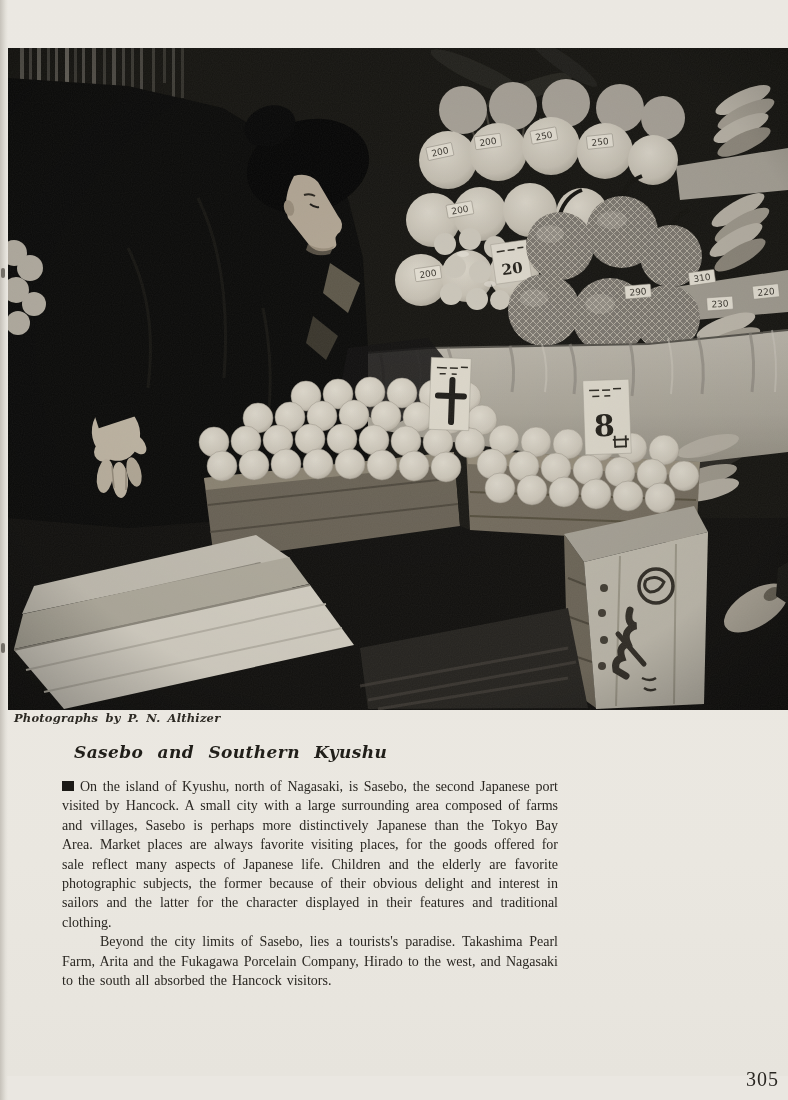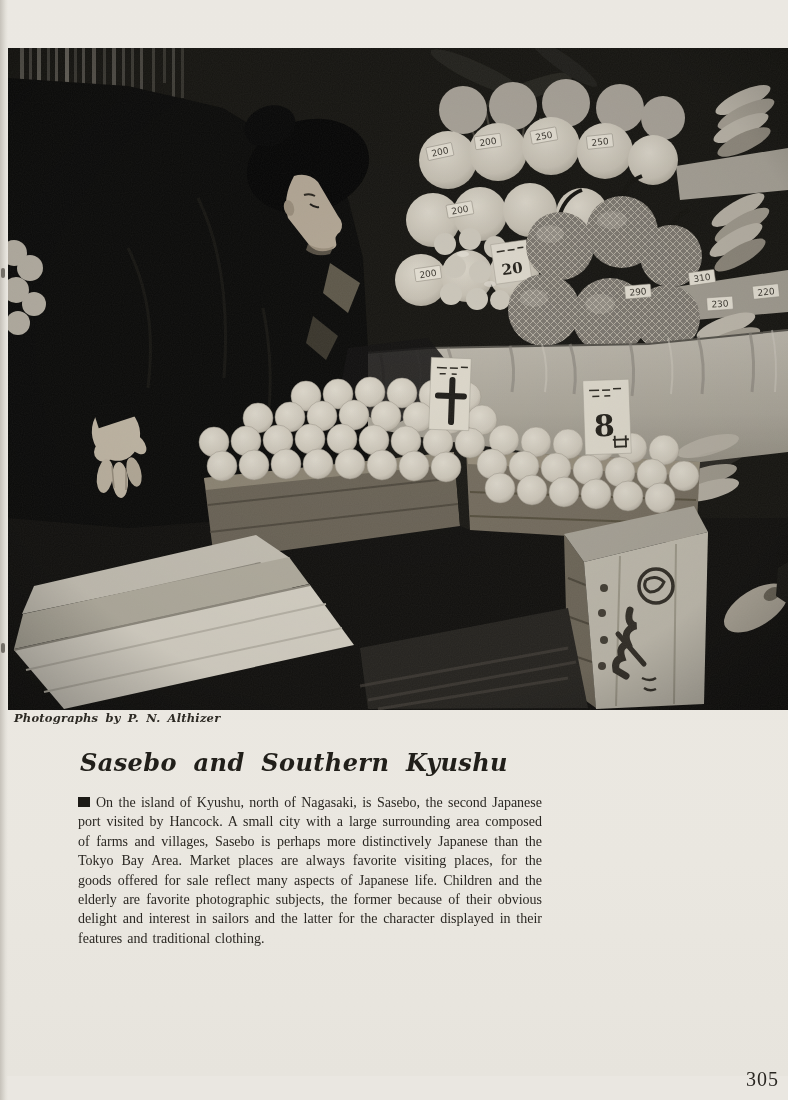--- a/index.html
+++ b/index.html
@@ -8,27 +8,27 @@
   .page{position:relative;width:788px;height:1076px;
         background:linear-gradient(180deg,#ebe8e2 0%,#ece9e3 40%,#eae7e0 80%,#e7e4dd 100%);}
   .gutter{position:absolute;left:0;top:0;width:8px;height:1100px;
           background:linear-gradient(to right,#c6c2ba,#e3e0d9 70%,rgba(227,224,217,0));}
   .gutter .mark{position:absolute;left:1px;width:4px;height:10px;background:#4a463f;border-radius:2px;opacity:.7;}
   .photo{position:absolute;left:8px;top:48px;width:780px;height:662px;background:#161511;}
   .photo svg{display:block;}
   .credit{position:absolute;left:14px;top:711px;
           font-family:"DejaVu Serif", serif;font-style:italic;font-weight:bold;
           font-size:11.5px;color:#2d2a24;letter-spacing:.2px;word-spacing:3px;}
-  .heading{position:absolute;left:66px;top:734px;margin:14px;
+  .heading{position:absolute;left:66px;top:734px;margin:8px;
            font-family:"DejaVu Serif", serif;font-style:italic;font-weight:bold;
-           font-size:24px;color:#211f1a;letter-spacing:.4px;word-spacing:8px;}
+           font-size:17px;color:#211f1a;letter-spacing:.4px;word-spacing:8px;}
   .bodytext{position:absolute;left:62px;top:777px;width:496px;
             font-size:14px;line-height:19.4px;color:#2a2722;
             text-align:justify;word-spacing:1.5px;}
-  .bodytext p{margin:16px;}
+  .bodytext p{margin:0;}
   .bodytext p.p2{text-indent:38px;}
   .lead-square{display:inline-block;width:12px;height:10px;background:#1c1a16;
                margin-right:6px;vertical-align:baseline;}
   .pagenum{position:absolute;left:746px;top:1068px;font-size:20px;color:#2a2722;letter-spacing:1px;}
 </style>
 </head>
 <body>
 
 <div class="page">
   <div class="gutter">
@@ -467,16 +467,17 @@
     <rect x="0" y="0" width="780" height="662" filter="url(#grain)" opacity=".55"></rect>
   </svg>
   </div>
 
   <div class="credit">Photographs by P. N. Althizer</div>
 
   <h1 class="heading">Sasebo and Southern Kyushu</h1>
 
   <div class="bodytext">
     <p class="p1"><span class="lead-square"></span><span>On the island of Kyushu, north of Nagasaki, is Sasebo, the second Japanese port visited by Hancock.  A small city with a large surrounding area composed of farms and villages, Sasebo is perhaps more distinctively Japanese than the Tokyo Bay Area.  Market places are always favorite visiting places, for the goods offered for sale reflect many aspects of Japanese life.  Children and the elderly are favorite photographic subjects, the former because of their obvious delight and interest in sailors and the latter for the character displayed in their features and traditional clothing.</span></p>
+    <p class="p2"><span>Beyond the city limits of Sasebo, lies a tourists's paradise.  Takashima Pearl Farm, Arita and the Fukagawa Porcelain Company, Hirado to the west, and Nagasaki to the south all absorbed the Hancock visitors.</span></p>
   </div>
 
   <div class="pagenum">305</div>
 </div>
 
 </body></html>

